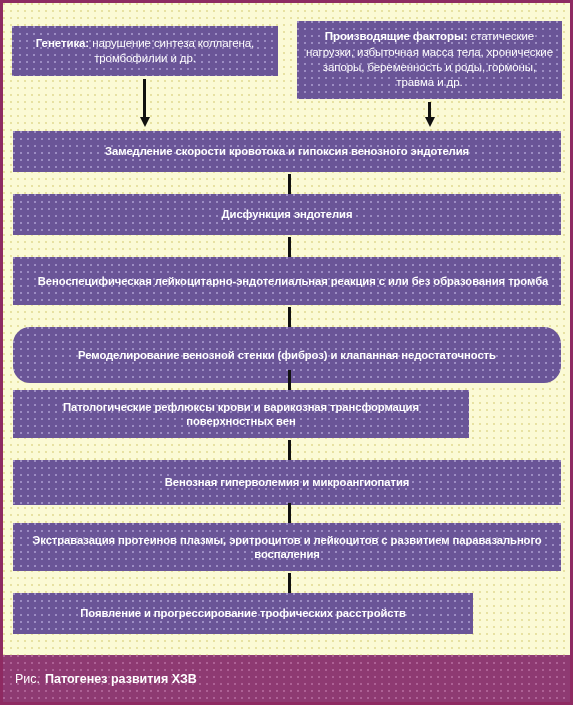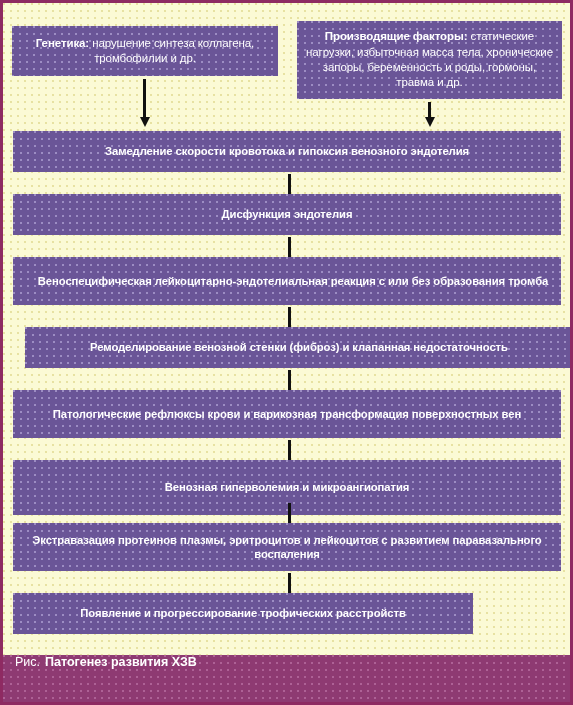--- a/index.html
+++ b/index.html
@@ -97,20 +97,21 @@
     left: 3px;
     top: 655px;
     width: 567px;
     height: 47px;
     box-sizing: border-box;
     background-color: #8e3a72;
     background-image:
       radial-gradient(circle at 1px 1px, rgba(200,130,180,0.55) 0.9px, rgba(0,0,0,0) 1.15px);
     background-size: 7px 7px;
     display: flex;
+    align-items: center;
     padding-left: 12px;
     color: #ffffff;
     font-size: 12.5px;
   }
   .caption .cap-prefix { font-weight: normal; margin-right: 5px; }
   .caption .cap-title  { font-weight: bold; }
 </style>
 </head>
 <body>
 
@@ -142,33 +143,33 @@
     </div>
 
     <div class="arrow" style="left:285px; top:234px; height:22px;"></div>
 
     <div class="box" style="left:10px; top:254px; width:548px; height:48px;padding-left:20px;">
       <span class="txt">Веноспецифическая лейкоцитарно-эндотелиальная реакция с или без образования тромба</span>
     </div>
 
     <div class="arrow" style="left:285px; top:304px; height:22px;"></div>
 
-    <div class="box" style="left:22px; top:324px; width:548px; height:41px;">
+    <div class="box" style="left:10px; top:324px; width:548px; height:56px;border-radius:17px;">
       <span class="txt">Ремоделирование венозной стенки (фиброз) и клапанная недостаточность</span>
     </div>
 
     <div class="arrow" style="left:285px; top:367px; height:22px;"></div>
 
-    <div class="box" style="left:10px; top:387px; width:548px; height:48px;">
+    <div class="box" style="left:10px; top:387px; width:456px; height:48px;">
       <span class="txt">Патологические рефлюксы крови и варикозная трансформация поверхностных вен</span>
     </div>
 
     <div class="arrow" style="left:285px; top:437px; height:22px;"></div>
 
-    <div class="box" style="left:10px; top:457px; width:548px; height:55px;">
+    <div class="box" style="left:10px; top:457px; width:548px; height:45px;">
       <span class="txt">Венозная гиперволемия и микроангиопатия</span>
     </div>
 
     <div class="arrow" style="left:285px; top:500px; height:22px;"></div>
 
     <div class="box" style="left:10px; top:520px; width:548px; height:48px;justify-content:flex-end;">
       <span class="txt">Экстравазация протеинов плазмы, эритроцитов и лейкоцитов с развитием паравазального воспаления</span>
     </div>
 
     <div class="arrow" style="left:285px; top:570px; height:22px;"></div>

